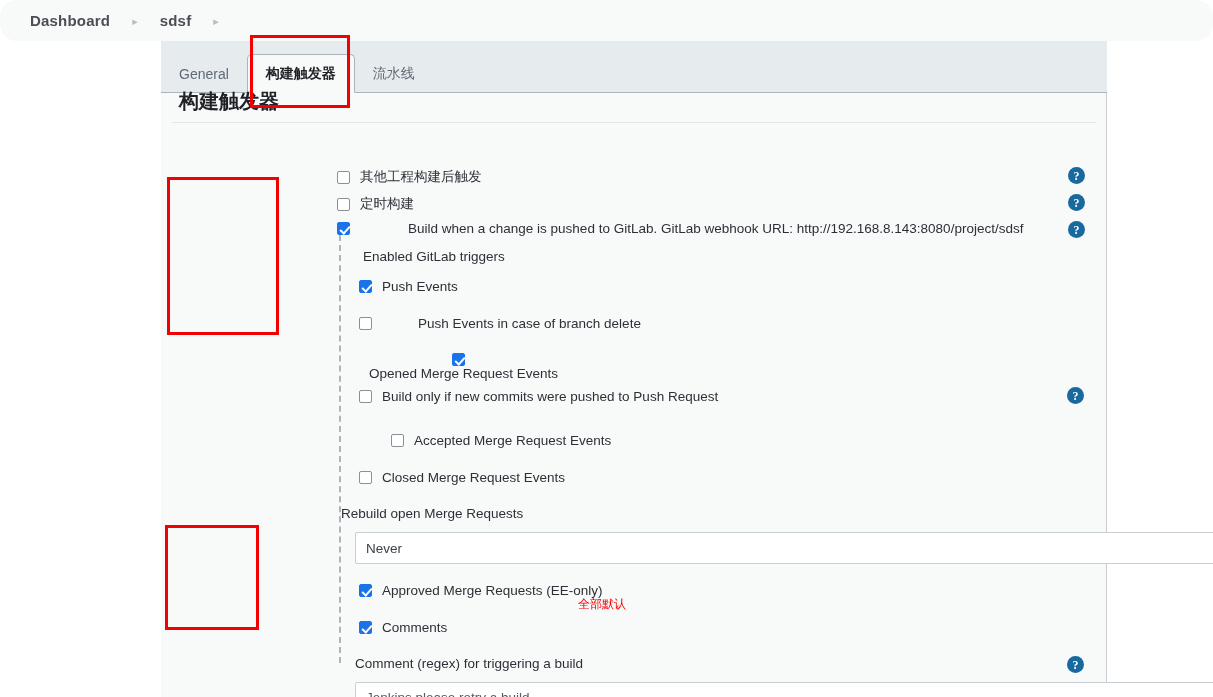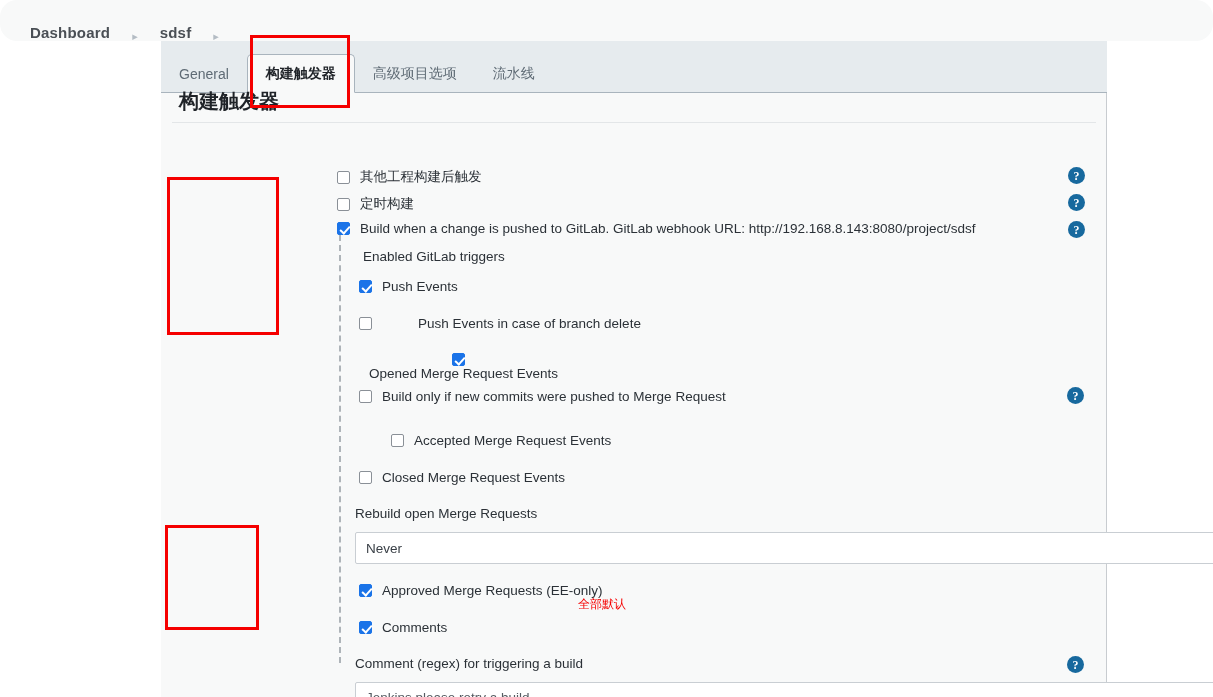--- a/index.html
+++ b/index.html
@@ -8,21 +8,21 @@
     width: 1213px; height: 697px;
     background: #ffffff;
     font-family: "Liberation Sans", "DejaVu Sans", sans-serif;
     overflow: hidden;
   }
   #root { position: relative; width: 1213px; height: 697px; background:#fff; }
 
   
   .breadcrumb-bar {
     position: absolute; left:0; top:0; width:1213px; height:41px;
-    background:#f8f9f9; display:flex; align-items:flex-end;
+    background:#f8f9f9; display:flex; align-items:center;
     padding-left:30px;
     border-radius:17px;
   }
   .crumb {
     font-size:15px; font-weight:bold; color:#4a4f55; letter-spacing:0.2px;
   }
   .crumb-sep {
     font-size:11px; color:#b4bcc4; margin:0 22px 0 22px; line-height:1;
     transform: translateY(1px);
   }
@@ -145,42 +145,41 @@
     <span class="crumb-sep">▸</span>
     <span class="crumb">sdsf</span>
     <span class="crumb-sep">▸</span>
   </div>
 
   <div class="panel">
 
     <div class="tabstrip">
       <div class="tab">General</div>
       <div class="tab active">构建触发器</div>
-      <div class="tab">高级项目选项</div>
       <div class="tab">流水线</div>
     </div>
 
     <div class="section-title">构建触发器</div>
     <div class="title-rule"></div>
 
     <div class="form-area">
 
       <div style="position:absolute;left:178px;top:110px;width:0;height:428px;border-left:2px dashed #aeb4b9;"></div>
 
       <div class="row" style="left:176px; top:43px;">
         <span class="cb"></span>
         <span class="lbl">其他工程构建后触发</span>
       </div>
 
       <div class="row" style="left:176px; top:70px;">
         <span class="cb"></span>
         <span class="lbl">定时构建</span>
       </div>
 
-      <div class="row" style="left:176px; top:96px;">
+      <div class="row" style="left:176px; top:96px;gap:48px;">
         <span class="cb checked"></span>
         <span class="lbl">Build when a change is pushed to GitLab. GitLab webhook URL: http://192.168.8.143:8080/project/sdsf</span>
       </div>
 
       <div class="row" style="left:202px; top:124px;justify-content:flex-end;">
         <span class="lbl-plain">Enabled GitLab triggers</span>
       </div>
 
       <div class="row" style="left:198px; top:154px;">
         <span class="cb checked"></span>
@@ -192,34 +191,34 @@
         <span class="lbl">Push Events in case of branch delete</span>
       </div>
 
       <div class="row" style="left:198px; top:228px;flex-direction:column;">
         <span class="cb checked"></span>
         <span class="lbl">Opened Merge Request Events</span>
       </div>
 
       <div class="row" style="left:198px; top:264px;">
         <span class="cb"></span>
-        <span class="lbl">Build only if new commits were pushed to Merge Request</span>
+        <span class="lbl">Build only if new commits were pushed to Push Request</span>
       </div>
 
       <div class="row" style="left:198px; top:308px;margin-left:32px;">
         <span class="cb"></span>
         <span class="lbl">Accepted Merge Request Events</span>
       </div>
 
       <div class="row" style="left:198px; top:345px;">
         <span class="cb"></span>
         <span class="lbl">Closed Merge Request Events</span>
       </div>
 
-      <div class="row" style="left:194px; top:381px;">
+      <div class="row" style="left:180px; top:381px;">
         <span class="lbl-plain">Rebuild open Merge Requests</span>
       </div>
 
       <div class="select-box" style="top:407px;">
         <span>Never</span>
 
       </div>
 
       <div class="row" style="left:198px; top:458px;">
         <span class="cb checked"></span>

